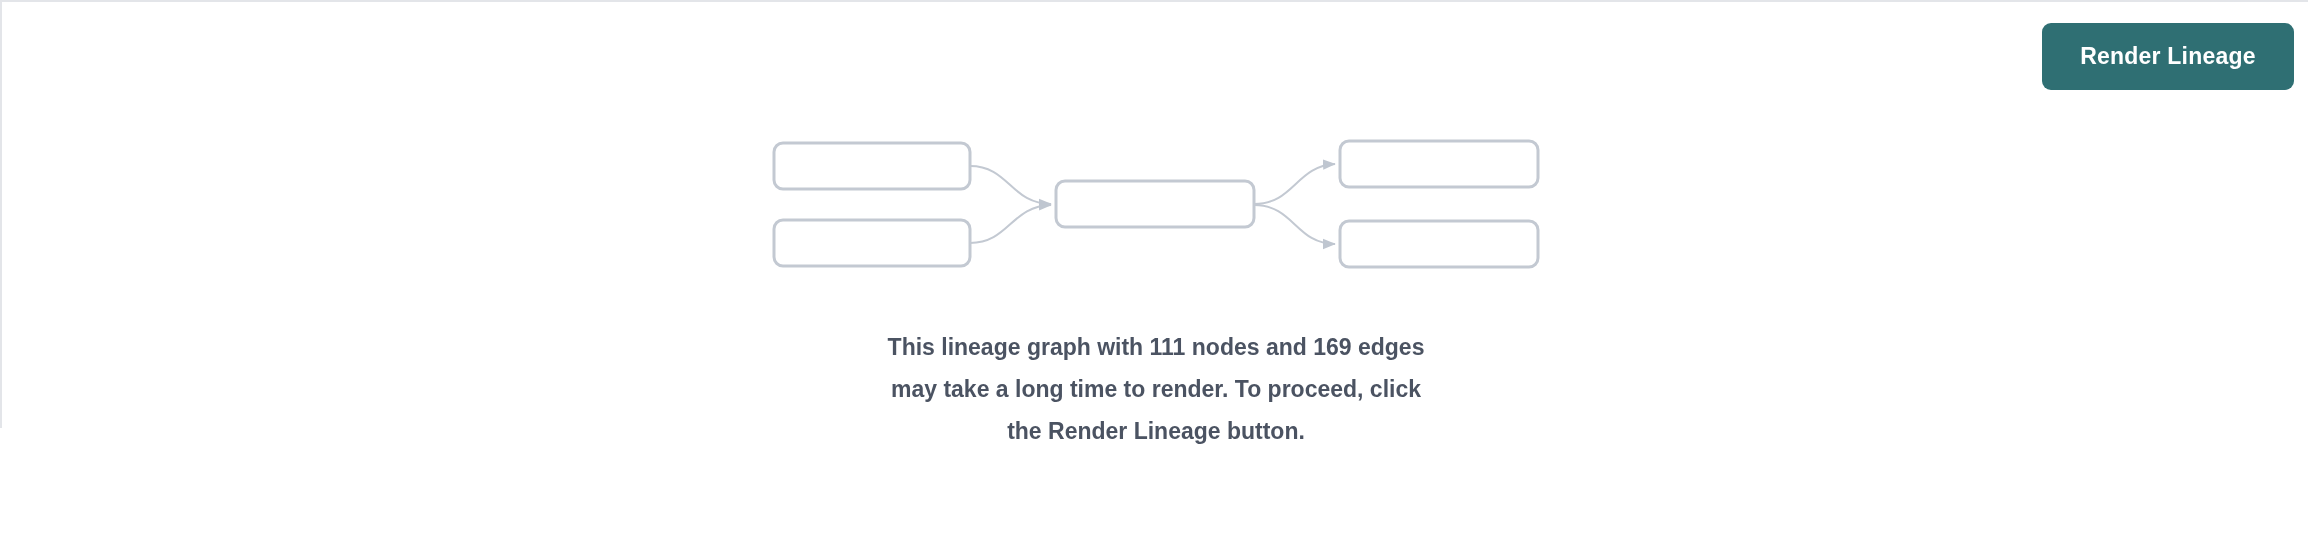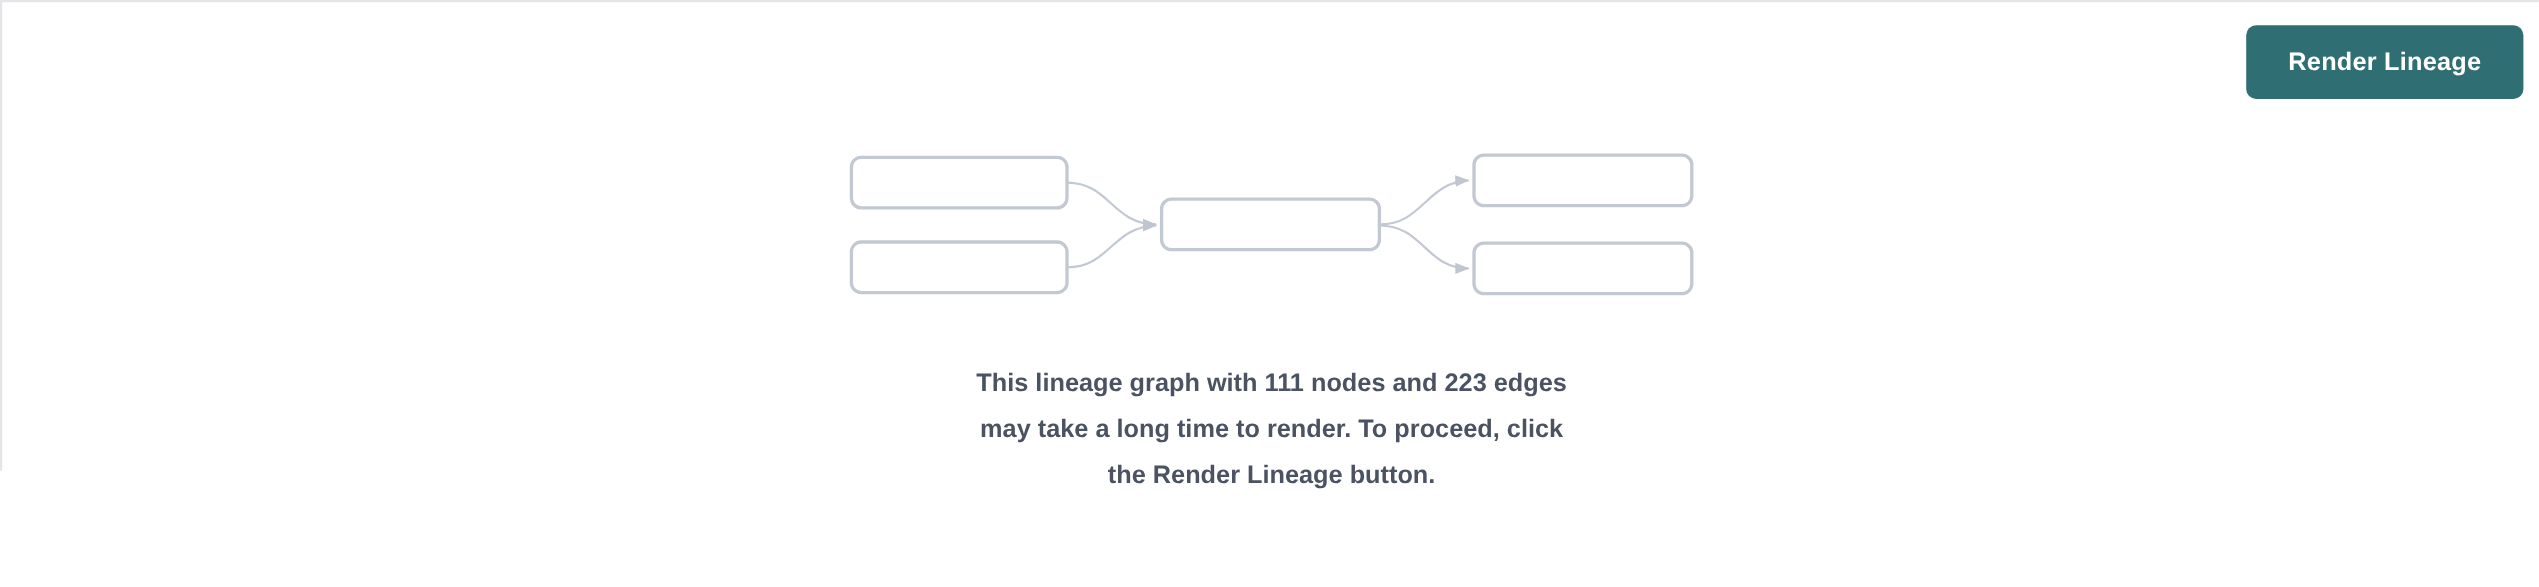--- a/index.html
+++ b/index.html
@@ -119,16 +119,16 @@
         <g>
           <rect x="13" y="21" width="196" height="46" rx="9" ry="9" fill="#ffffff" stroke="#c3c9d2" stroke-width="3"></rect>
           <rect x="13" y="98" width="196" height="46" rx="9" ry="9" fill="#ffffff" stroke="#c3c9d2" stroke-width="3"></rect>
           <rect x="295" y="59" width="198" height="46" rx="9" ry="9" fill="#ffffff" stroke="#c3c9d2" stroke-width="3"></rect>
           <rect x="579" y="19" width="198" height="46" rx="9" ry="9" fill="#ffffff" stroke="#c3c9d2" stroke-width="3"></rect>
           <rect x="579" y="99" width="198" height="46" rx="9" ry="9" fill="#ffffff" stroke="#c3c9d2" stroke-width="3"></rect>
         </g>
       </svg>
     </div>
 
-    <div class="empty-state-message">This lineage graph with 111 nodes and 223 edges may take a long time to render. To proceed, click the Render Lineage button.</div>
+    <div class="empty-state-message">This lineage graph with 111 nodes and 169 edges may take a long time to render. To proceed, click the Render Lineage button.</div>
 
   </div>
 </div>
 
 </body></html>

